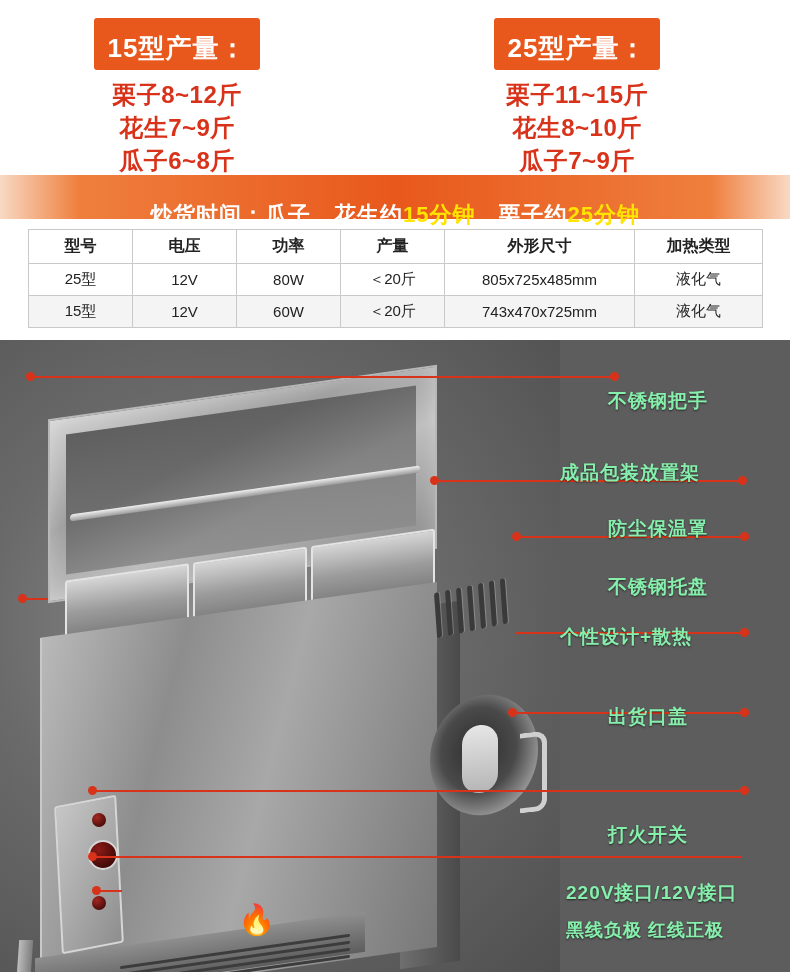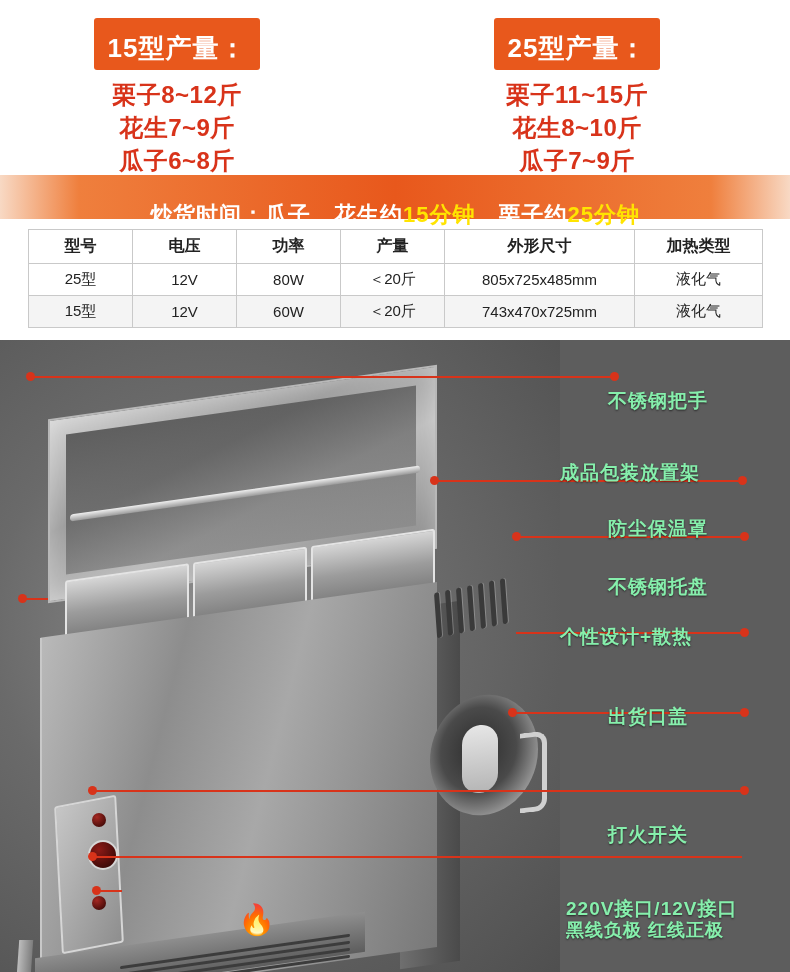--- a/index.html
+++ b/index.html
@@ -395,15 +395,15 @@
   <div class="leader" style="left:96px;  top:550px; width:26px;"></div>
   <div class="dot" style="left:92px;  top:546px;"></div>
 
   <div class="anno" style="left:608px; top:48px;">不锈钢把手</div>
   <div class="anno" style="left:560px; top:120px;">成品包装放置架</div>
   <div class="anno" style="left:608px; top:176px;">防尘保温罩</div>
   <div class="anno" style="left:608px; top:222px;margin-top:12px;">不锈钢托盘</div>
   <div class="anno" style="left:560px; top:284px;">个性设计+散热</div>
   <div class="anno" style="left:608px; top:348px;margin-top:16px;">出货口盖</div>
   <div class="anno" style="left:608px; top:482px;">打火开关</div>
-  <div class="anno" style="left:566px; top:556px;">220V接口/12V接口</div>
+  <div class="anno" style="left:566px; top:540px;">220V接口/12V接口</div>
   <div class="anno sub" style="left:566px; top:578px;text-align:center;">黑线负极 红线正极</div>
 </div>
 
 </body></html>

